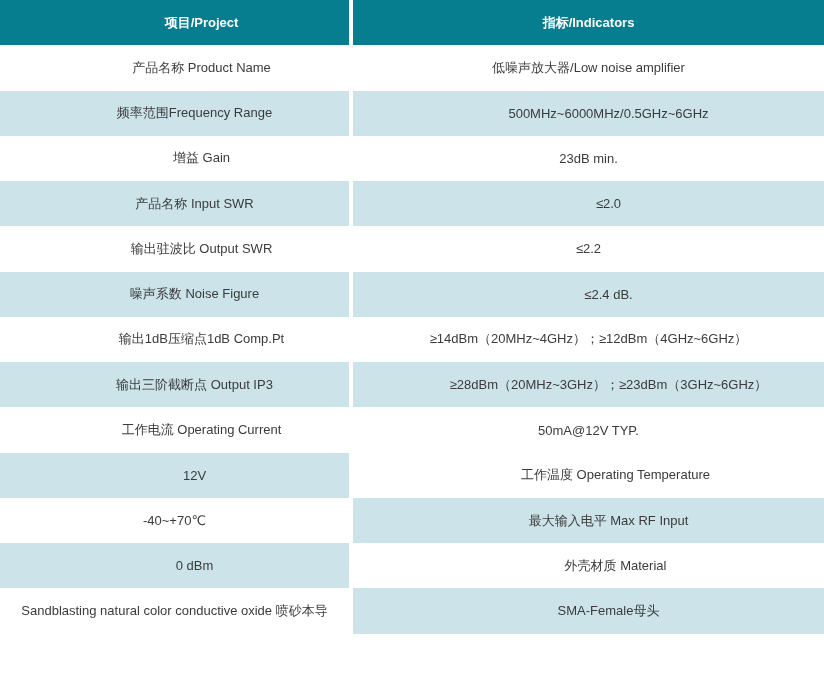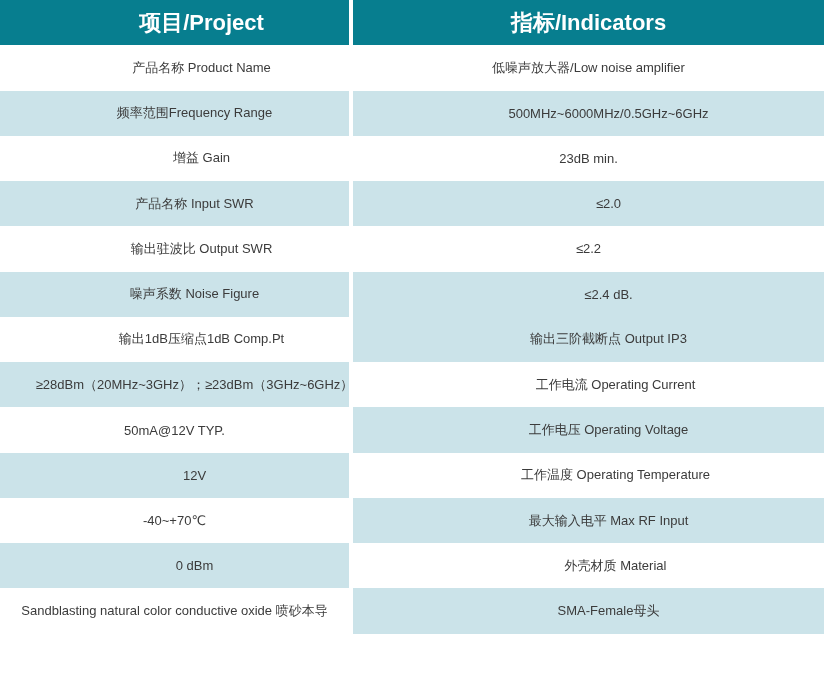--- a/index.html
+++ b/index.html
@@ -30,21 +30,21 @@
     overflow: hidden;
   }
   
   .label-col {
     padding-left: 54px;
   }
   .header-cell {
     background: var(--header-bg, #077e8f);
     color: var(--header-text, #ffffff);
     font-weight: bold;
-    font-size: 22px;
+    font-size: 13px;
   }
   .alt {
     background: var(--alt-bg, #cbe3e9);
     padding-left: 40px;
   }
 </style>
 </head>
 <body>
 
 <div class="spec-table">
@@ -63,28 +63,28 @@
   <div class="cell label-col alt">产品名称 Input SWR</div>
   <div class="cell alt">≤2.0</div>
 
   <div class="cell label-col">输出驻波比 Output SWR</div>
   <div class="cell">≤2.2</div>
 
   <div class="cell label-col alt">噪声系数 Noise Figure</div>
   <div class="cell alt">≤2.4 dB.</div>
 
   <div class="cell label-col">输出1dB压缩点1dB Comp.Pt</div>
+  <div class="cell">≥14dBm（20MHz~4GHz）；≥12dBm（4GHz~6GHz）</div>
 
   <div class="cell label-col alt">输出三阶截断点 Output IP3</div>
   <div class="cell alt">≥28dBm（20MHz~3GHz）；≥23dBm（3GHz~6GHz）</div>
 
   <div class="cell label-col">工作电流 Operating Current</div>
   <div class="cell">50mA@12V TYP.</div>
 
-  <div class="cell label-col alt">工作电压 Operating Voltage</div>
   <div class="cell alt">12V</div>
 
   <div class="cell label-col">工作温度 Operating Temperature</div>
   <div class="cell">-40~+70℃</div>
 
   <div class="cell label-col alt">最大输入电平 Max RF Input</div>
   <div class="cell alt">0 dBm</div>
 
   <div class="cell label-col">外壳材质 Material</div>
   <div class="cell">Sandblasting natural color conductive oxide 喷砂本导</div>

